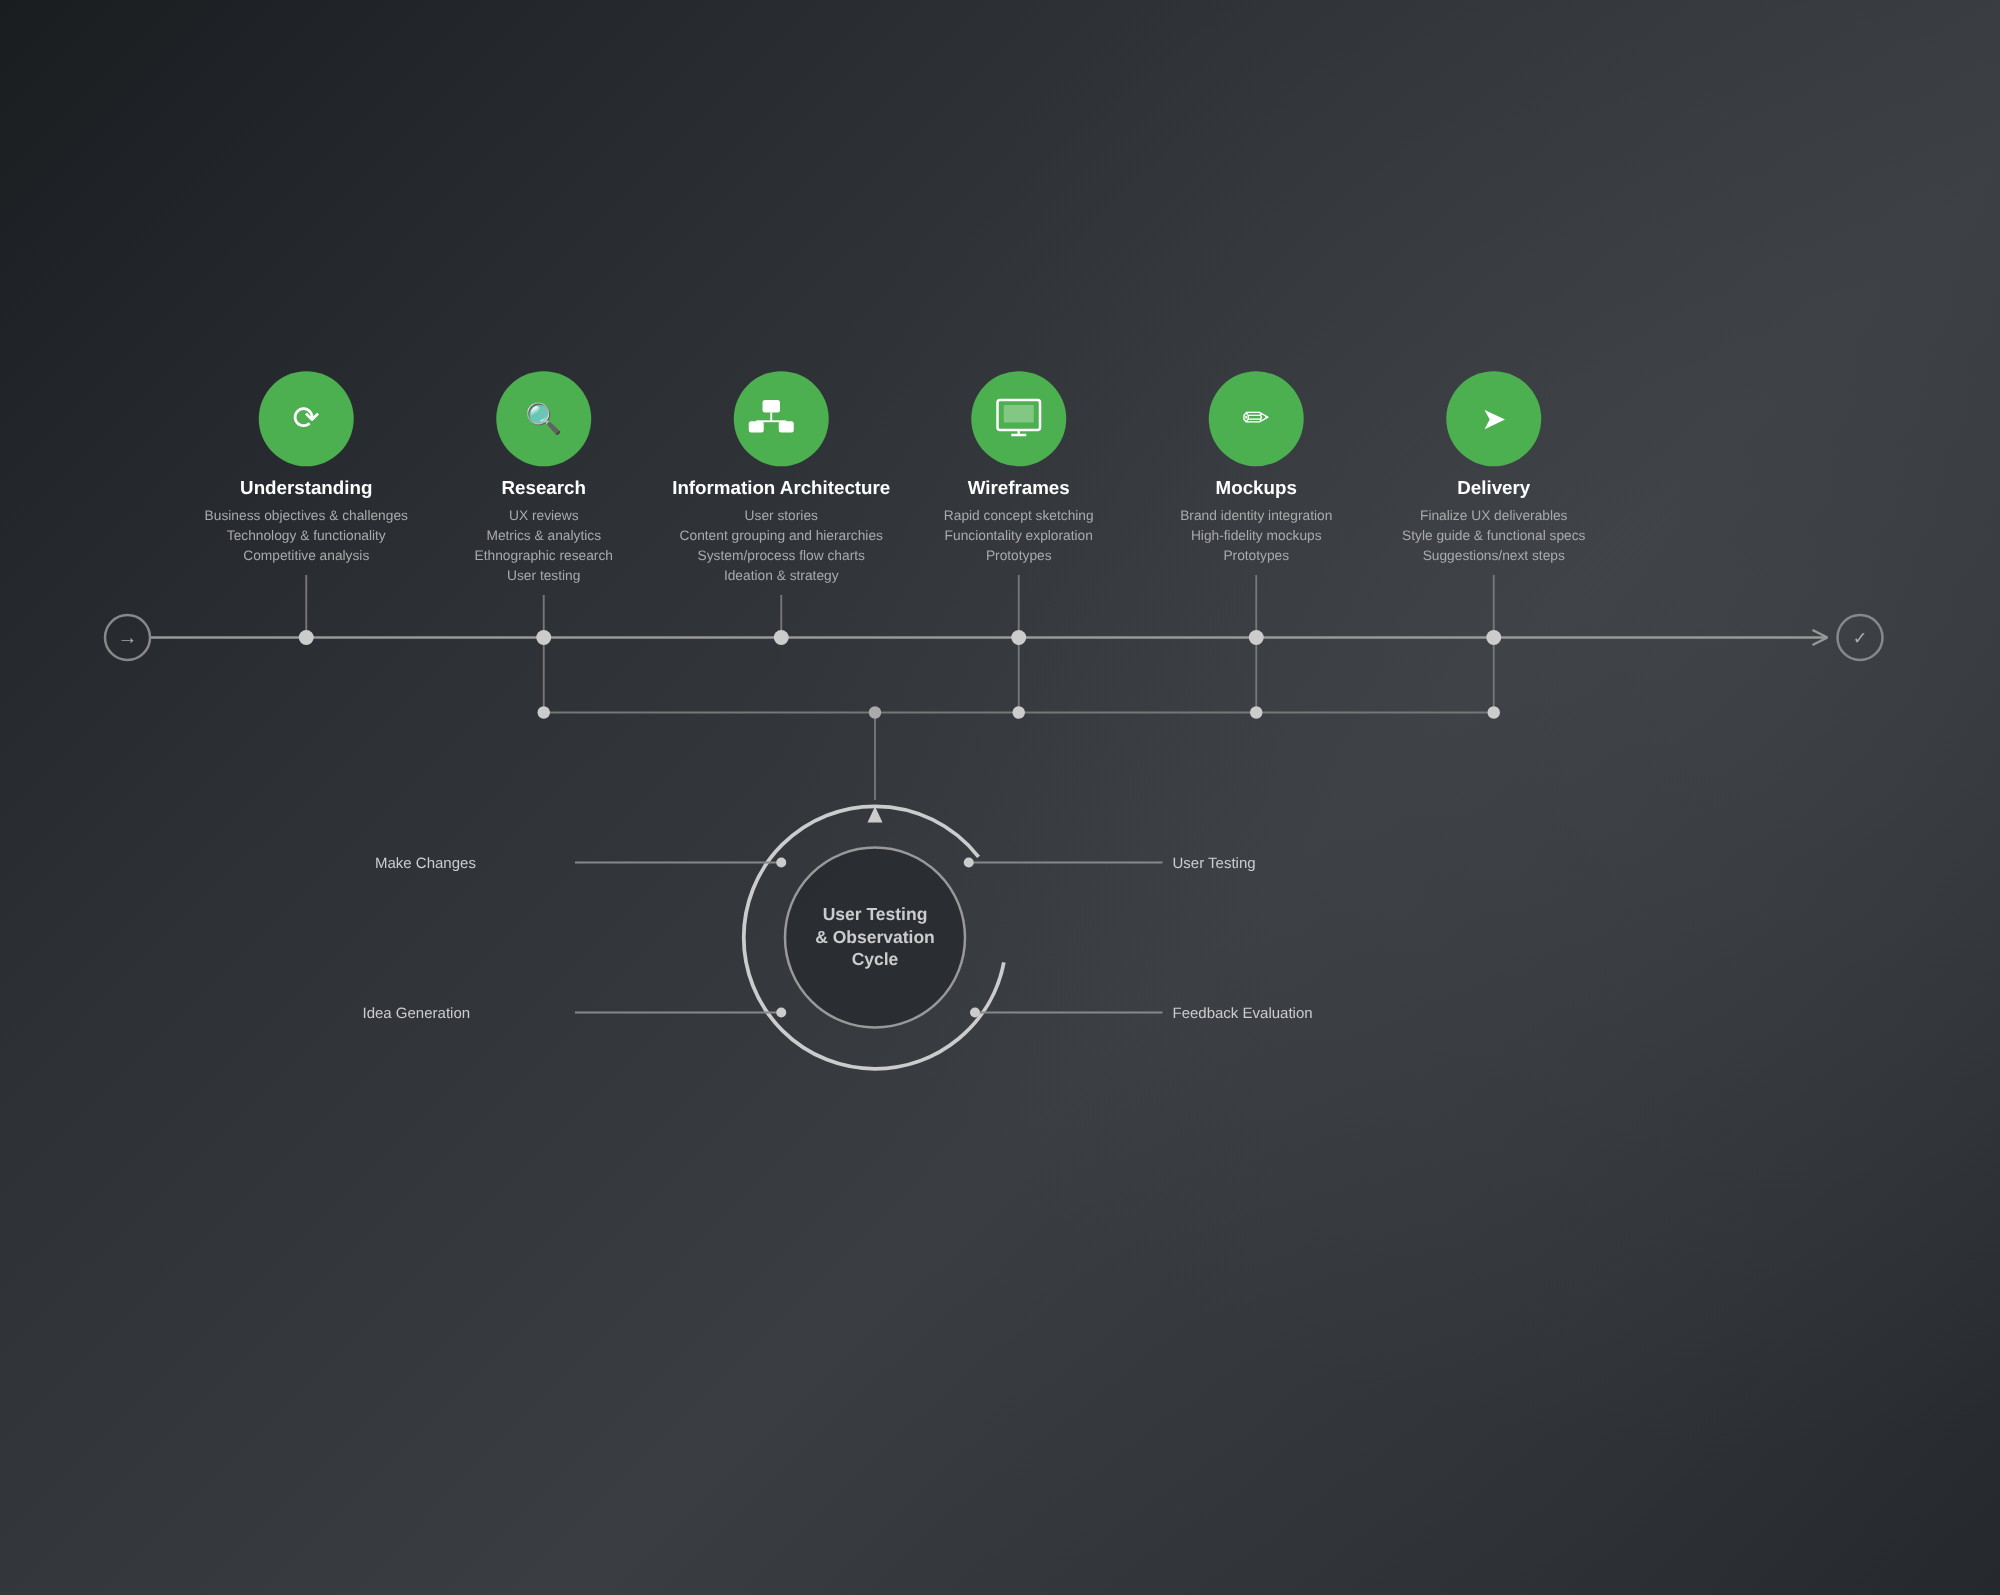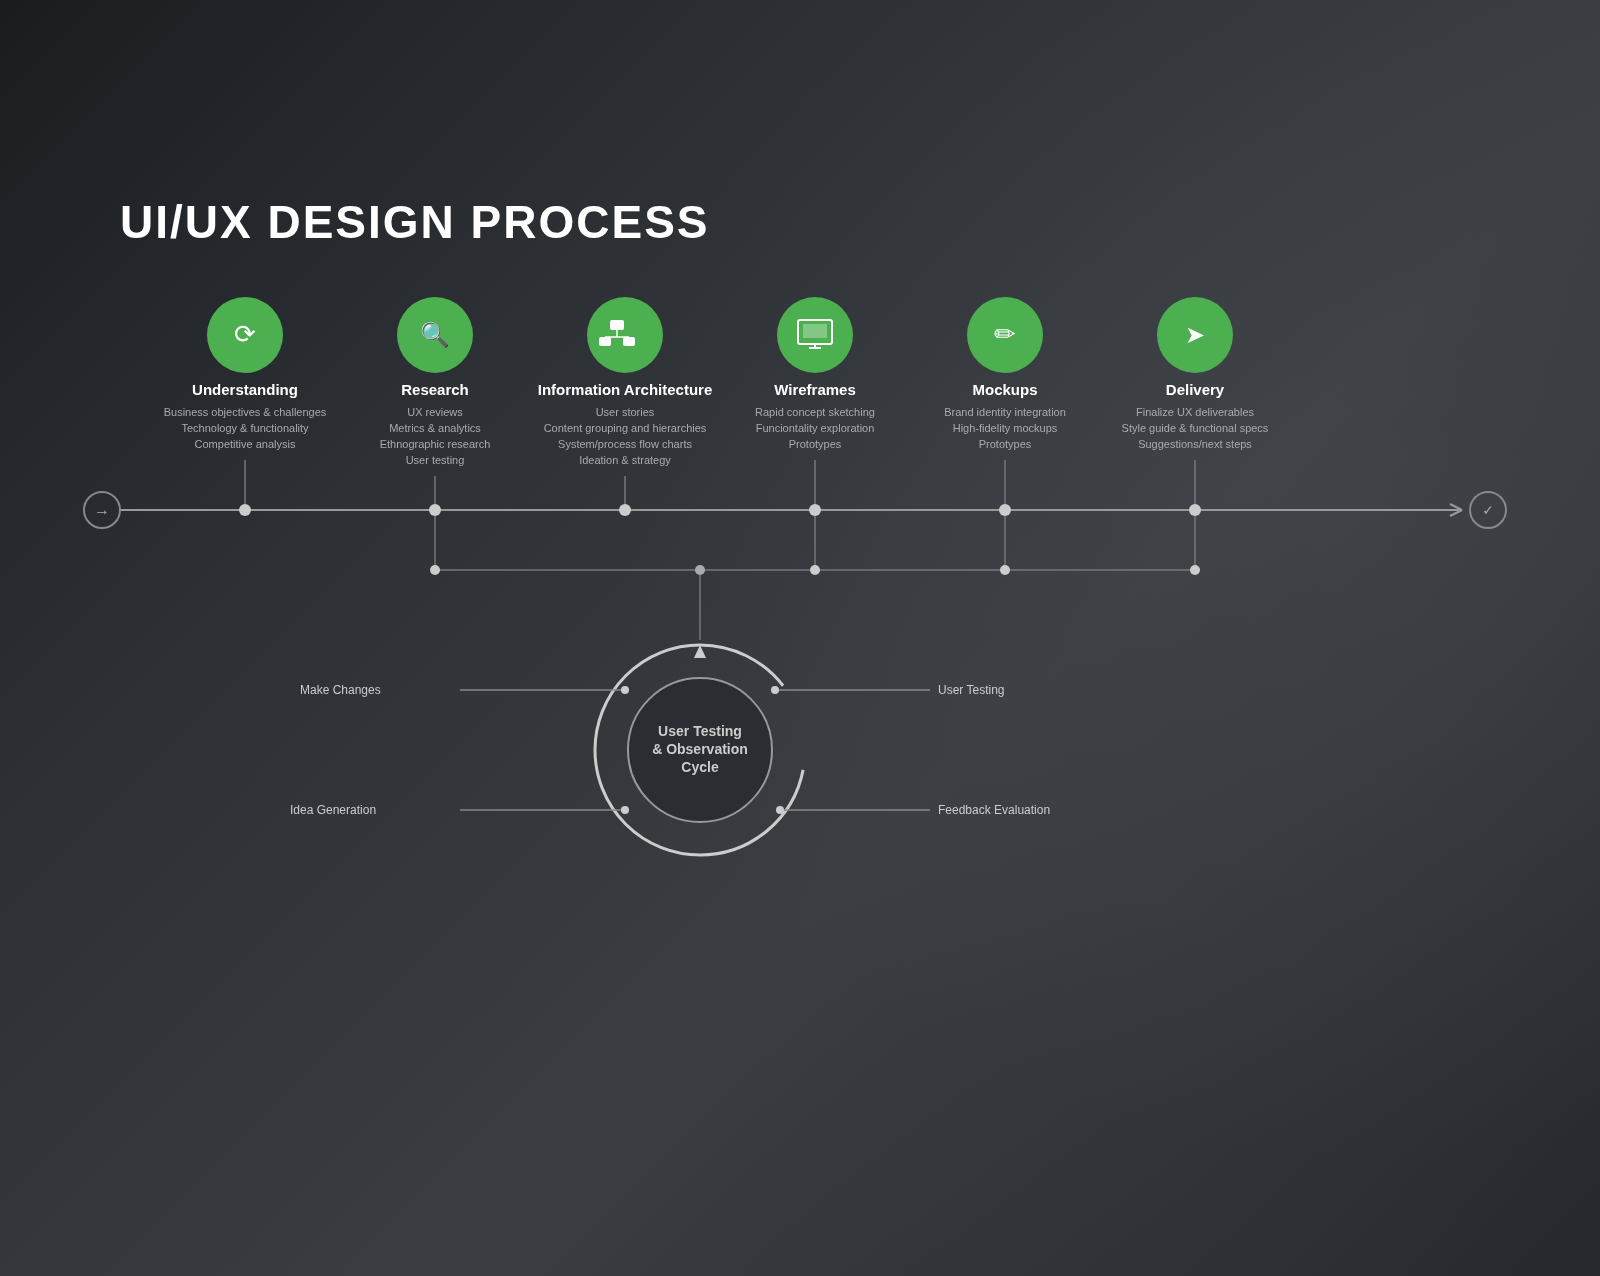--- a/index.html
+++ b/index.html
@@ -53,21 +53,20 @@
 
   </style>
 </head>
 <body>
 
 <div class="bg-overlay"></div>
 <div class="bg-texture"></div>
 
 <div class="content">
 
-  <h1 class="main-title">UI/UX DESIGN PROCESS</h1>
 
   <svg style="position:absolute; top:280px; left:80px; width:1440px; height:700px;" viewBox="0 0 1440 700">
 
     <g>
 
       <circle cx="165" cy="55" r="38" fill="#4caf50"></circle>
 
       <text x="165" y="63" text-anchor="middle" fill="white" font-size="26">⟳</text>
 
       <text x="165" y="115" text-anchor="middle" fill="white" font-size="15" font-weight="700">Understanding</text>

